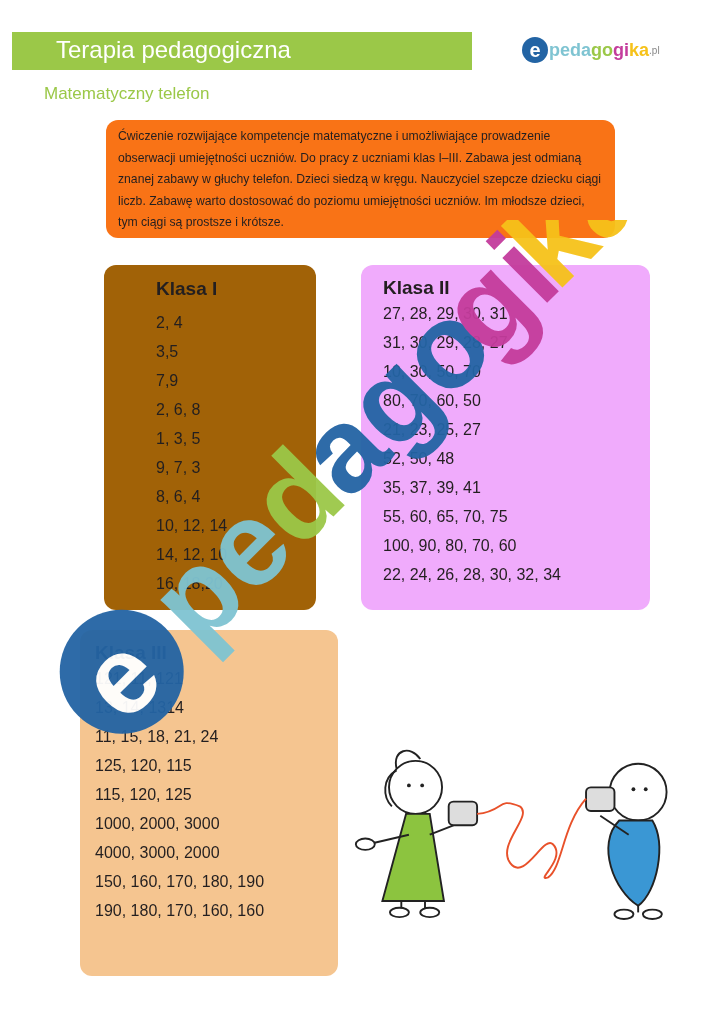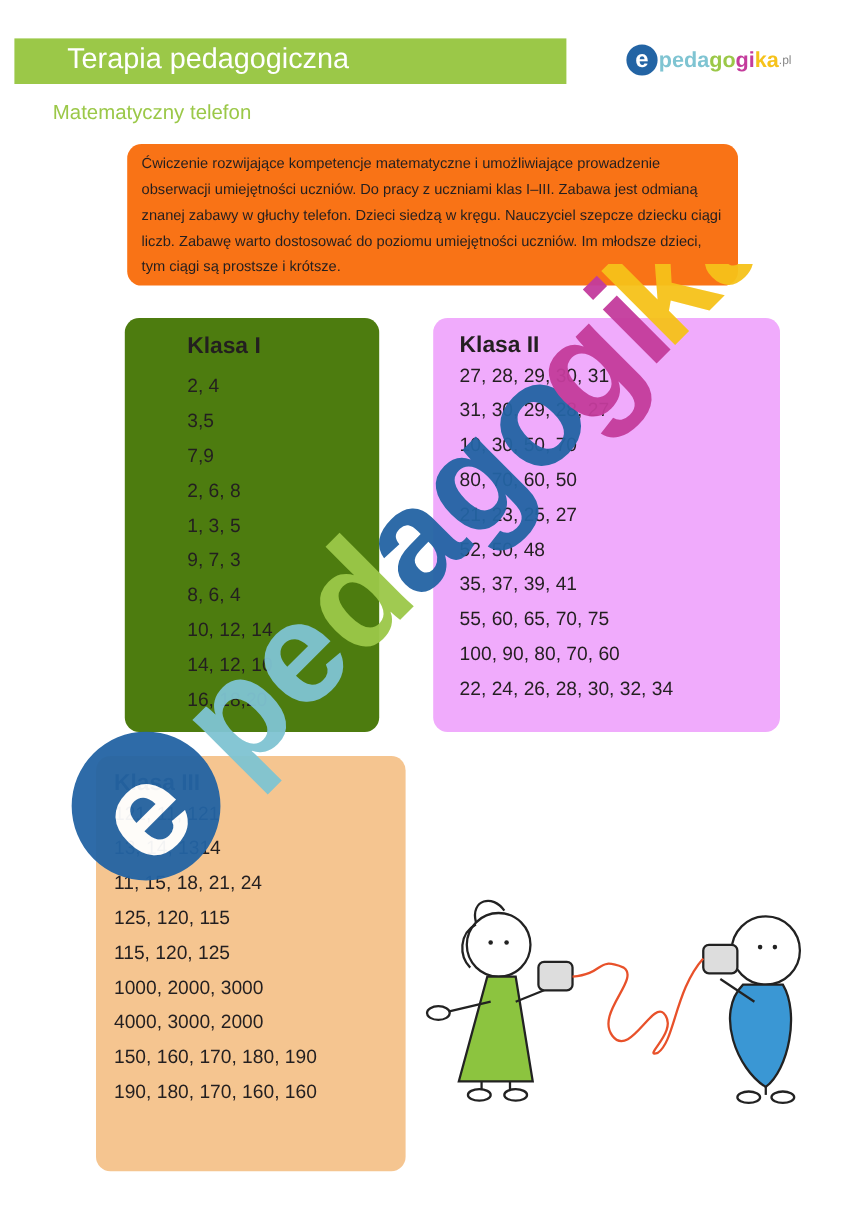--- a/index.html
+++ b/index.html
@@ -6,21 +6,21 @@
   body{width:723px;height:1022px;position:relative;overflow:hidden;font-family:"Liberation Sans","DejaVu Sans",sans-serif;color:#231f20;}
   .banner{position:absolute;left:12px;top:32px;width:460px;height:38px;background:#9bc848;}
   .banner-title{position:absolute;left:44px;top:4px;font-size:24px;color:#fff;}
   .logo{position:absolute;left:522px;top:30px;height:40px;display:flex;align-items:center;font-weight:bold;font-size:18px;}
   .logo-e{width:26px;height:26px;border-radius:50%;background:#2364a4;color:#fff;font-size:20px;display:flex;align-items:center;justify-content:center;margin-right:1px;}
   .subtitle{position:absolute;left:44px;top:84px;font-size:17px;font-weight:normal;color:#9bc848;}
   .intro{position:absolute;left:106px;top:120px;width:485px;height:106px;background:#f97316;border-radius:12px;padding:6px 12px;font-size:12.2px;line-height:21.6px;color:#231f20;}
   .box{position:absolute;border-radius:12px;}
   .box h3{margin:0;font-size:19px;font-weight:bold;}
   .row{font-size:16px;line-height:29px;}
-  .k1{left:104px;top:265px;width:212px;height:345px;background:#4d7c0f;}
+  .k1{left:104px;top:265px;width:212px;height:345px;background:#a16207;}
   .k1 .inner{position:absolute;left:52px;top:13px;}
   .k1 h3{margin-bottom:8px;}
   .k2{left:361px;top:265px;width:289px;height:345px;background:#f0abfc;}
   .k2 .inner{position:absolute;left:22px;top:12px;}
   .k3{left:80px;top:630px;width:258px;height:346px;background:#f5c590;}
   .k3 .inner{position:absolute;left:15px;top:12px;}
   .wm{position:absolute;left:40px;top:220px;width:660px;height:560px;pointer-events:none;}
   .illus{position:absolute;left:345px;top:740px;width:340px;height:180px;}
 </style>
 </head>

